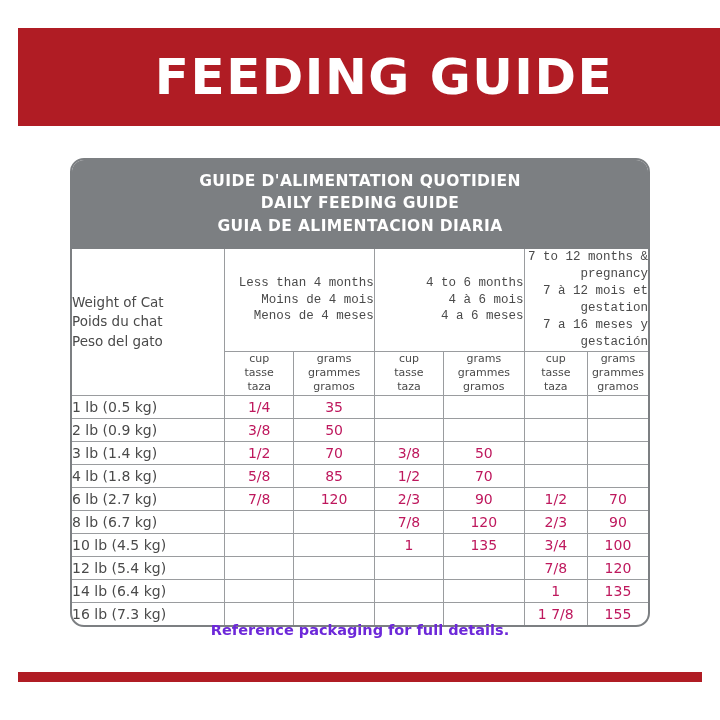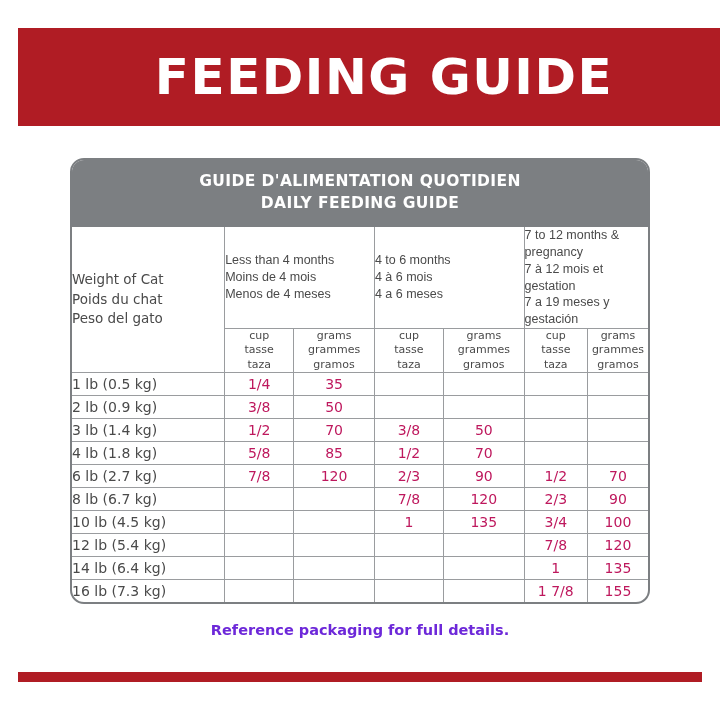--- a/index.html
+++ b/index.html
@@ -102,27 +102,27 @@
   }
   table.guide tr:first-child > th {
     border-top: none;
   }
   table.guide tr:last-child > td {
     border-bottom: none;
     border-radius: 10px;
   }
 
   .stage-head {
-    text-align: left;
+    text-align: right;
     font-size: 12.5px;
     font-weight: bold;
     line-height: 1.35;
     color: #4a4a4a;
     padding: 6px 2px;
-    font-family: Liberation Sans, sans-serif;
+    font-family: Liberation Mono, monospace;
   }
   .weight-head {
     text-align: left;
     font-size: 13.5px;
     font-weight: bold;
     line-height: 1.45;
     color: #4a4a4a;
     padding: 6px 0 6px 10px;
     font-family: "DejaVu Sans", sans-serif;
   }
@@ -174,20 +174,21 @@
 
   <div class="banner">
     <div class="banner-title">FEEDING GUIDE</div>
   </div>
 
   <div class="card">
 
     <div class="card-header">
       <div>GUIDE D'ALIMENTATION QUOTIDIEN</div>
       <div>DAILY FEEDING GUIDE</div>
+      <div>GUIA DE ALIMENTACION DIARIA</div>
     </div>
 
     <table class="guide">
       <colgroup>
         <col style="width:26.5%">
         <col style="width:12%">
         <col style="width:14%">
         <col style="width:12%">
         <col style="width:14%">
         <col style="width:11%">
@@ -206,21 +207,21 @@
             <div>Menos de 4 meses</div>
           </th>
           <th class="stage-head" colspan="2">
             <div>4 to 6 months</div>
             <div>4 à 6 mois</div>
             <div>4 a 6 meses</div>
           </th>
           <th class="stage-head" colspan="2">
             <div>7 to 12 months &amp; pregnancy</div>
             <div>7 à 12 mois et gestation</div>
-            <div>7 a 19 meses y gestación</div>
+            <div>7 a 16 meses y gestación</div>
           </th>
         </tr>
         <tr>
           <th class="unit-head">
             <div>cup</div>
             <div>tasse</div>
             <div>taza</div>
           </th>
           <th class="unit-head">
             <div>grams</div>

